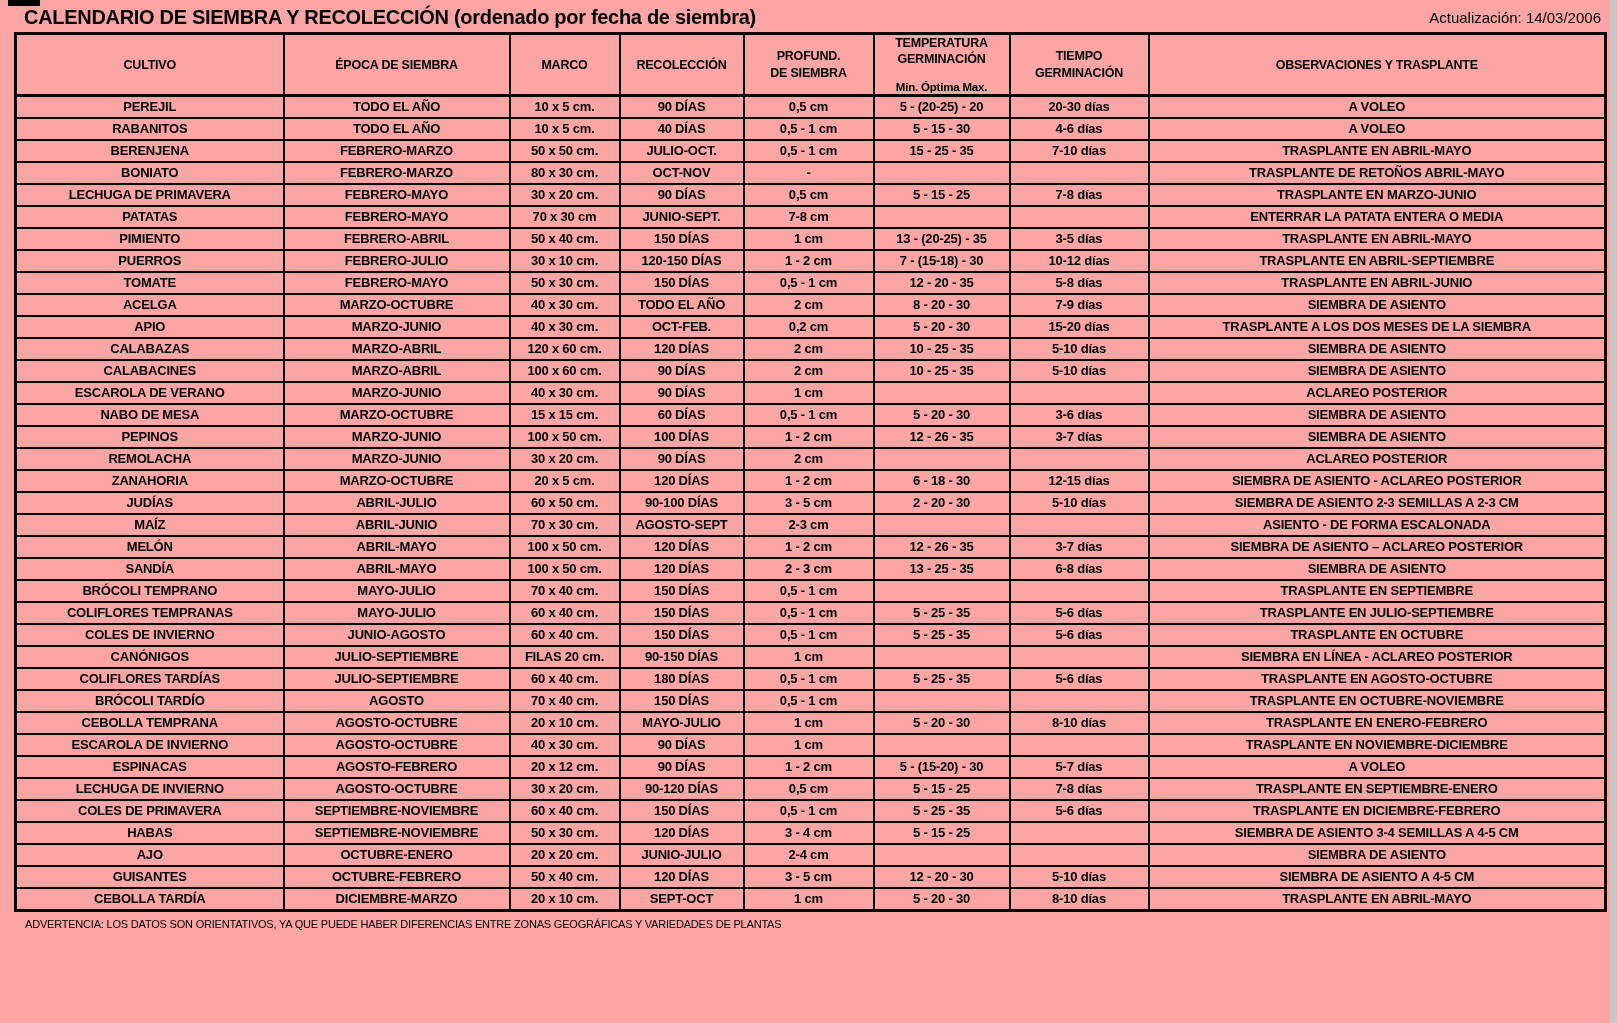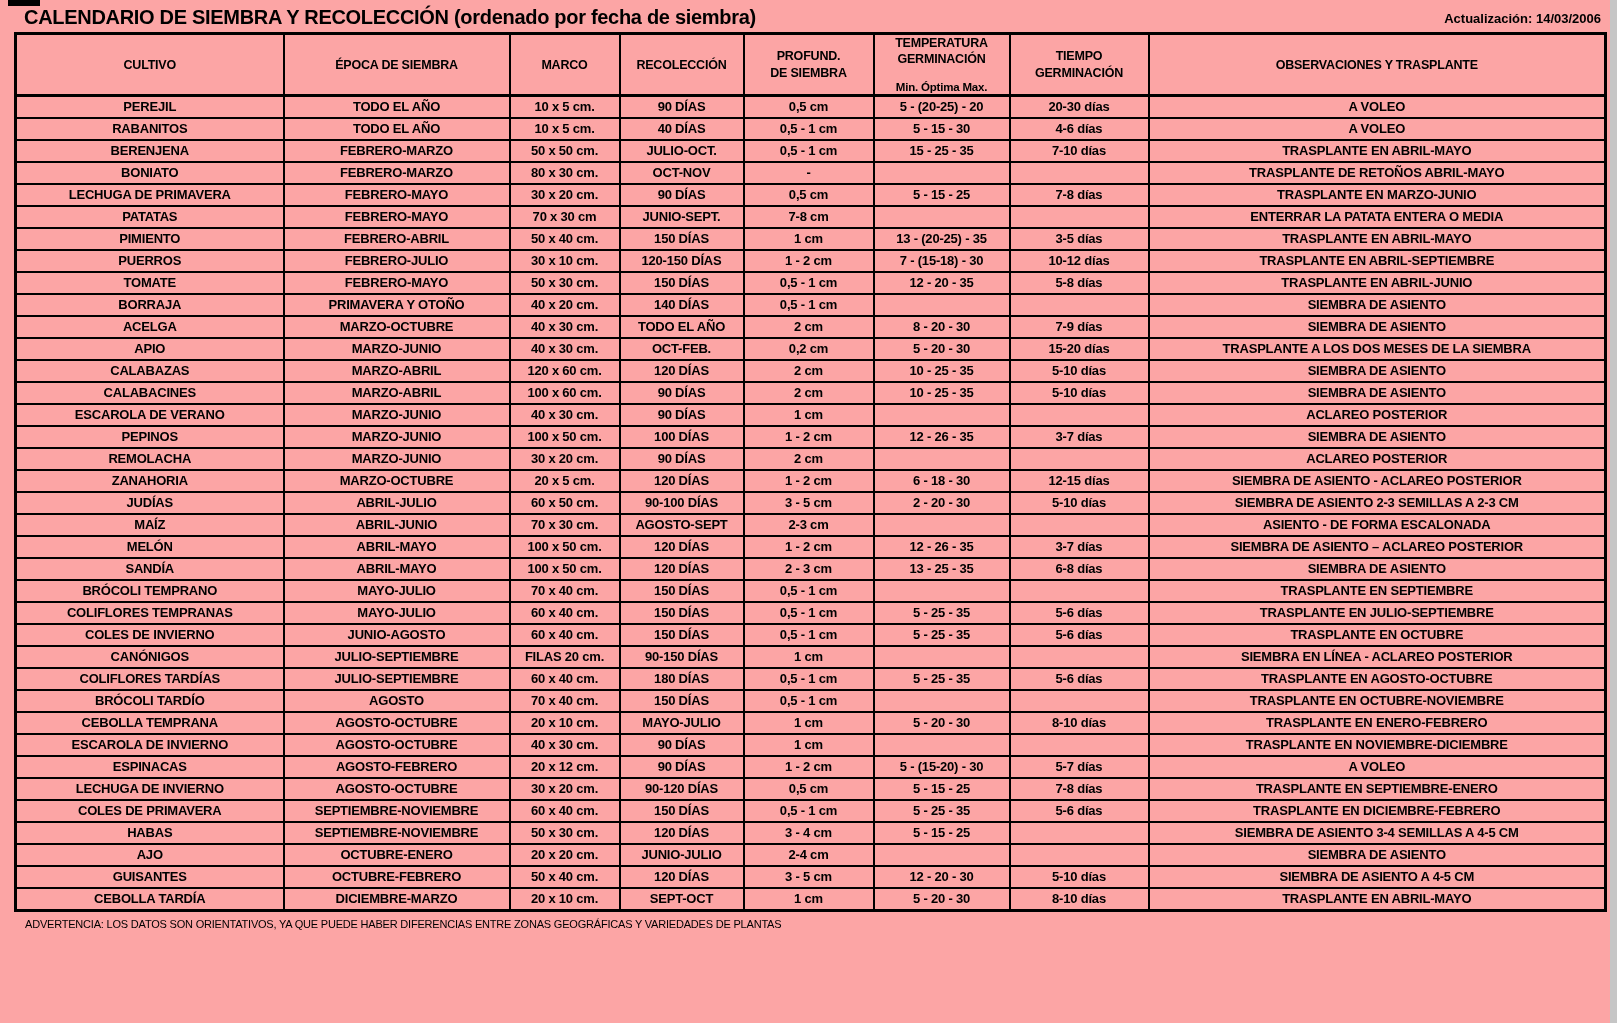--- a/index.html
+++ b/index.html
@@ -30,22 +30,22 @@
     align-items: flex-end;
     padding: 0 0 3px 10px;
   }
   #page-title {
     font-size: 20px;
     font-weight: bold;
     letter-spacing: -0.3px;
     white-space: nowrap;
   }
   #update-label {
-    font-size: 13px;
-    font-weight: bold;
+    font-size: 15px;
+    font-weight: normal;
     white-space: nowrap;
     padding-bottom: 3px;
   }
   table#calendar {
     border-collapse: collapse;
     table-layout: fixed;
     width: 1593px;
     border: 3px solid #000;
   }
   col.c0 { width: 268px; }
@@ -207,30 +207,20 @@
             <td>TOMATE</td>
             <td>FEBRERO-MAYO</td>
             <td>50 x 30 cm.</td>
             <td>150 DÍAS</td>
             <td>0,5 - 1 cm</td>
             <td>12 - 20 - 35</td>
             <td>5-8 días</td>
             <td>TRASPLANTE EN ABRIL-JUNIO</td>
           </tr>
           <tr>
-            <td>BORRAJA</td>
-            <td>PRIMAVERA Y OTOÑO</td>
-            <td>40 x 20 cm.</td>
-            <td>140 DÍAS</td>
-            <td>0,5 - 1 cm</td>
-            <td></td>
-            <td></td>
-            <td>SIEMBRA DE ASIENTO</td>
-          </tr>
-          <tr>
             <td>ACELGA</td>
             <td>MARZO-OCTUBRE</td>
             <td>40 x 30 cm.</td>
             <td>TODO EL AÑO</td>
             <td>2 cm</td>
             <td>8 - 20 - 30</td>
             <td>7-9 días</td>
             <td>SIEMBRA DE ASIENTO</td>
           </tr>
           <tr>
@@ -267,20 +257,30 @@
             <td>ESCAROLA DE VERANO</td>
             <td>MARZO-JUNIO</td>
             <td>40 x 30 cm.</td>
             <td>90 DÍAS</td>
             <td>1 cm</td>
             <td></td>
             <td></td>
             <td>ACLAREO POSTERIOR</td>
           </tr>
           <tr>
+            <td>NABO DE MESA</td>
+            <td>MARZO-OCTUBRE</td>
+            <td>15 x 15 cm.</td>
+            <td>60 DÍAS</td>
+            <td>0,5 - 1 cm</td>
+            <td>5 - 20 - 30</td>
+            <td>3-6 días</td>
+            <td>SIEMBRA DE ASIENTO</td>
+          </tr>
+          <tr>
             <td>PEPINOS</td>
             <td>MARZO-JUNIO</td>
             <td>100 x 50 cm.</td>
             <td>100 DÍAS</td>
             <td>1 - 2 cm</td>
             <td>12 - 26 - 35</td>
             <td>3-7 días</td>
             <td>SIEMBRA DE ASIENTO</td>
           </tr>
           <tr>

